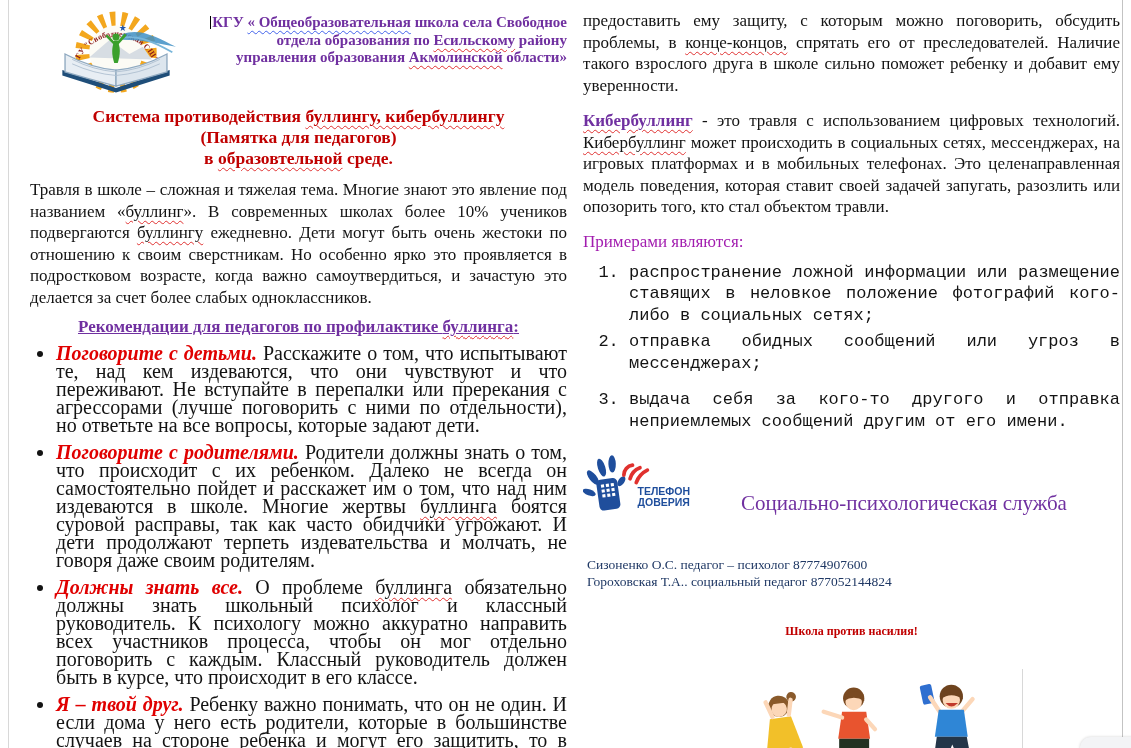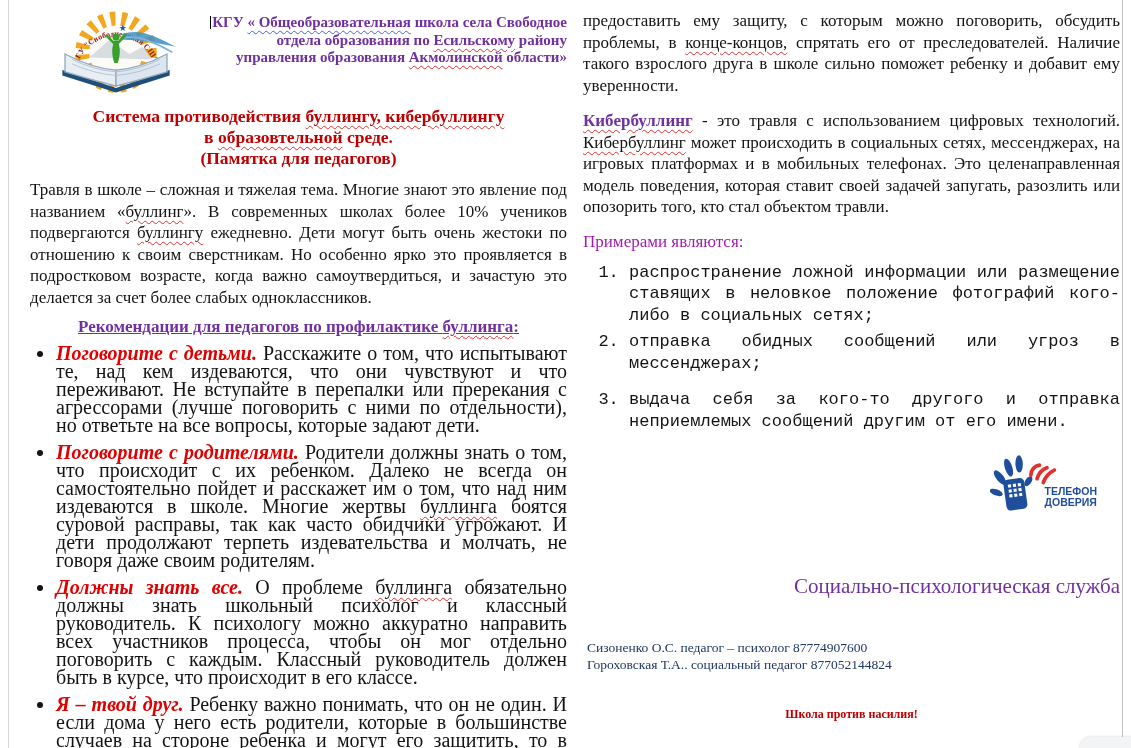--- a/index.html
+++ b/index.html
@@ -35,21 +35,21 @@
   
   .cont{margin-top:10px;}
   .cyber{margin-top:14px;}
   .kv{color:#7030A0;font-weight:bold;}
   .examples-heading{margin-top:14px;color:#a21caf;font-size:17px;}
   ol.examples{margin:10px 0 10px 0;padding:0 0 0 46px;list-style:decimal outside;font-family:Liberation Mono, monospace;}
   ol.examples li{font-size:17px;line-height:21.5px;color:#131313;text-align:justify;}
   ol.examples li.gap-sm{margin-bottom:5px;}
   ol.examples li.gap-lg{margin-bottom:15px;}
 
-  .helpline-row{display:flex;align-items:flex-end;margin-top:12px;flex-direction:column;}
+  .helpline-row{display:flex;align-items:flex-end;margin-top:12px;}
   .helpline-logo{flex:0 0 130px;}
   .service-label{color:#7030A0;font-size:21px;margin:0 0 14px 28px;white-space:nowrap;}
 
   .contacts{margin-top:26px;color:#1F3864;font-size:13.5px;line-height:17px;padding-left:4px;}
   .slogan{margin-top:34px;text-align:center;color:#C00000;font-weight:bold;font-size:12px;}
   .cartoon-wrap{margin-top:30px;margin-left:145px;width:292px;border-right:1px solid #d8d8d8;padding-right:2px;}
 
   .scroll-pill{position:absolute;left:1080px;top:737px;width:62px;height:22px;border-radius:12px;background:#f3f4f6;box-shadow:0 0 3px rgba(0,0,0,.18);}
 </style>
 </head>
@@ -86,22 +86,22 @@
       </div>
       <div class="header-text">
         <div><span class="cursor"></span><span>КГУ </span><span class="sqb">« Общеобразовательная</span><span> школа села Свободное</span></div>
         <div><span>отдела образования по </span><span class="sqr">Есильскому</span><span>  району</span></div>
         <div><span>управления образования  </span><span class="sqr">Акмолинской</span><span> области»</span></div>
       </div>
     </div>
 
     <div class="doc-title">
       <div><span>Система противодействия </span><span class="sqr">буллингу, кибербуллингу</span></div>
+      <div><span>(Памятка для педагогов)</span></div>
       <div><span>в </span><span class="sqr">образовтельной</span><span> среде.</span></div>
-      <div><span>(Памятка для педагогов)</span></div>
     </div>
 
     <p class="para intro"><span>Травля в школе – сложная и тяжелая тема. Многие знают это явление под названием «</span><span class="sqr">буллинг</span><span>». В современных школах более 10% учеников подвергаются </span><span class="sqr">буллингу</span><span> ежедневно. Дети могут быть очень жестоки по отношению к своим сверстникам. Но особенно ярко это проявляется в подростковом возрасте, когда важно самоутвердиться, и зачастую это делается за счет более слабых одноклассников.</span></p>
 
     <div class="reco-heading"><span>Рекомендации для педагогов по профилактике </span><span class="sqr">буллинга</span><span>:</span></div>
 
     <ul class="bullets">
       <li><span class="lead">Поговорите с детьми.</span><span> Расскажите о том, что испытывают те, над кем издеваются, что они чувствуют и что переживают. Не вступайте в перепалки или пререкания с агрессорами (лучше поговорить с ними по отдельности), но ответьте на все вопросы, которые задают дети.</span><span class="sqr"></span><span></span></li>
       <li><span class="lead">Поговорите с родителями.</span><span> Родители должны знать о том, что происходит с их ребенком. Далеко не всегда он самостоятельно пойдет и расскажет им о том, что над ним издеваются в школе. Многие жертвы </span><span class="sqr">буллинга</span><span> боятся суровой расправы, так как часто обидчики угрожают. И дети продолжают терпеть издевательства и молчать, не говоря даже своим родителям.</span></li>
       <li><span class="lead">Должны знать все.</span><span> О проблеме </span><span class="sqr">буллинга</span><span> обязательно должны знать школьный психолог и классный руководитель. К психологу можно аккуратно направить всех участников процесса, чтобы он мог отдельно поговорить с каждым. Классный руководитель должен быть в курсе, что происходит в его классе.</span></li>

